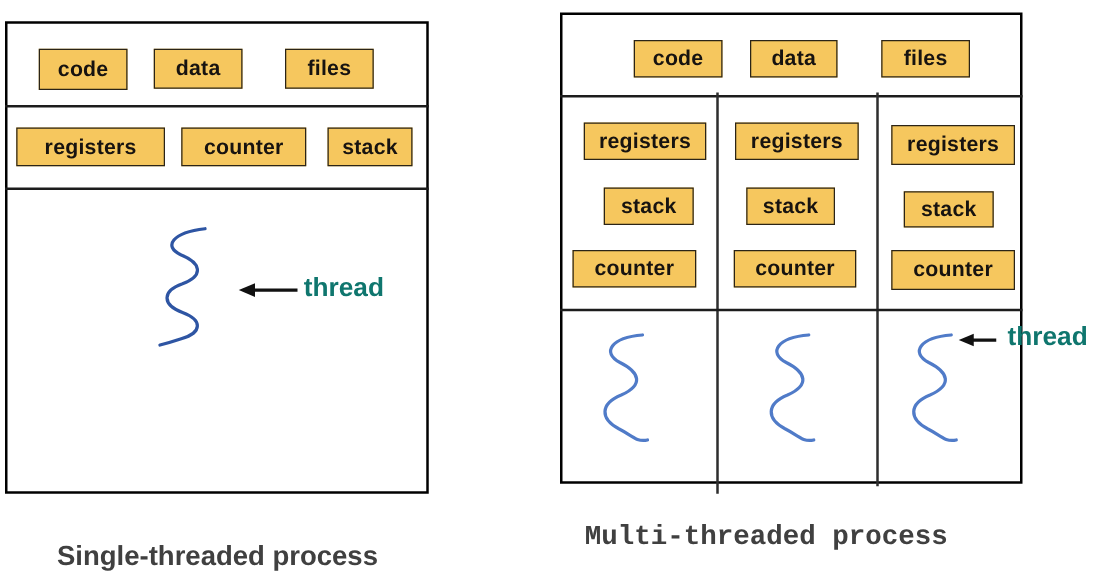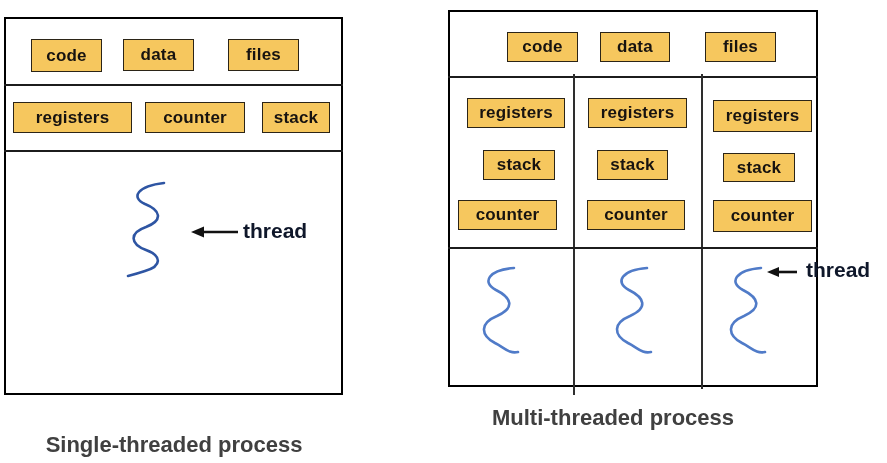--- a/index.html
+++ b/index.html
@@ -49,21 +49,21 @@
     font-weight: bold;
     font-size: 22px;
     color: #404040;
     text-align: center;
     white-space: nowrap;
   }
   .thread-label {
     position: absolute;
     font-weight: bold;
     font-size: 21px;
-    color: #0f172a;
+    color: #0f766e;
     white-space: nowrap;
   }
   .squiggle, .arrow {
     position: absolute;
   }
 </style>
 </head>
 <body>
 
 <div id="stage">
@@ -165,15 +165,15 @@
       <path d="M 39 5 C 14 7 6 19 21 27 C 37 35 40 45 22 53 C 5 60 5 72 20 80 C 30 85 34 91 43 89" fill="none" stroke="#507bc8" stroke-width="2.6" stroke-linecap="round"></path>
     </svg>
 
     <svg class="arrow" style="left:316px; top:252px;" width="32" height="16" viewBox="0 0 32 16">
       <line x1="31" y1="8" x2="11" y2="8" stroke="#111111" stroke-width="2.6"></line>
       <polygon points="1,8 13,3 13,13" fill="#111111"></polygon>
     </svg>
     <div class="thread-label" style="left:356px; top:246px;">thread</div>
   </div>
 
-  <div class="caption" style="left:448px; top:405px; width:330px;">Multi-threaded process</div>
+  <div class="caption" style="left:448px; top:417px; width:330px;font-family:Liberation Mono, monospace;">Multi-threaded process</div>
 
 </div>
 
 </body></html>

